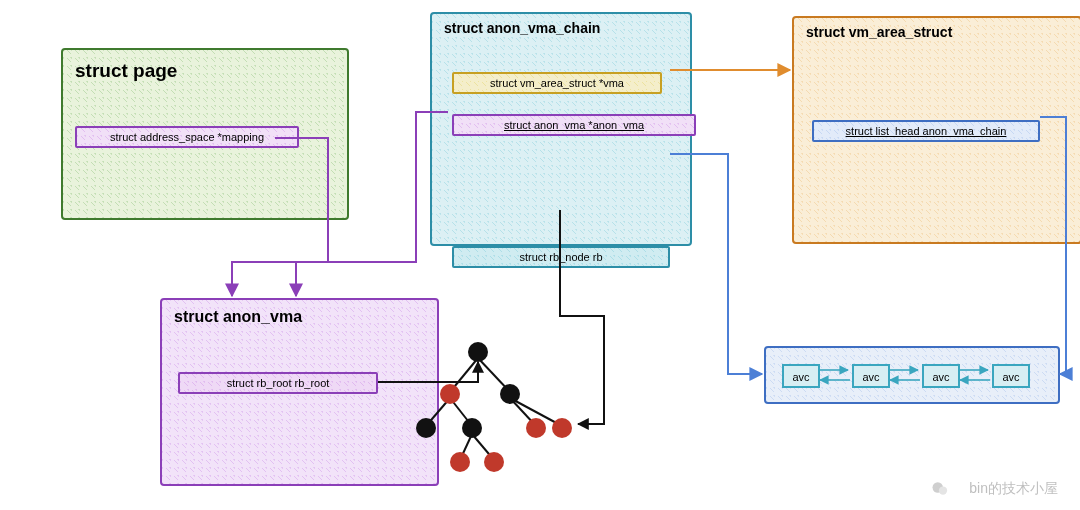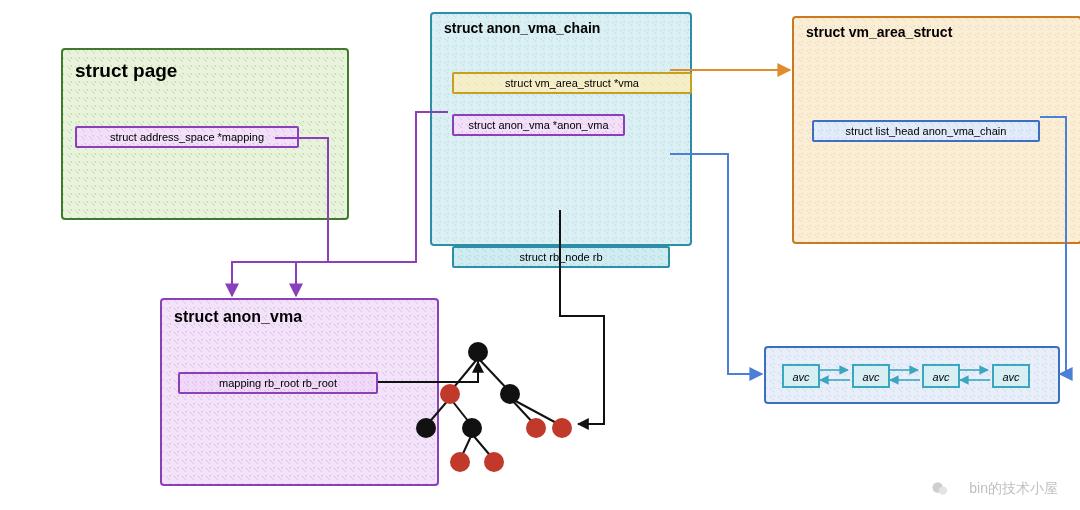--- a/index.html
+++ b/index.html
@@ -7,48 +7,48 @@
   .box { position: absolute; border: 2px solid; border-radius: 4px; padding-left: 26px; }
   .hatch { background-size: 8px 8px; }
   .title { font-weight: bold; position: absolute; }
   .field { position: absolute; border: 2px solid; font-size: 11px; padding: 3px 6px; text-align: center; border-radius: 2px; }
   .hatch-green  { background-image: repeating-linear-gradient(45deg, rgba(80,160,60,.25) 0 1px, transparent 1px 8px), repeating-linear-gradient(-45deg, rgba(80,160,60,.18) 0 1px, transparent 1px 10px); }
   .hatch-purple { background-image: repeating-linear-gradient(45deg, rgba(180,90,220,.25) 0 1px, transparent 1px 8px), repeating-linear-gradient(-45deg, rgba(180,90,220,.18) 0 1px, transparent 1px 10px); }
   .hatch-teal   { background-image: repeating-linear-gradient(45deg, rgba(70,180,200,.25) 0 1px, transparent 1px 8px), repeating-linear-gradient(-45deg, rgba(70,180,200,.18) 0 1px, transparent 1px 10px); }
   .hatch-orange { background-image: repeating-linear-gradient(45deg, rgba(230,160,60,.25) 0 1px, transparent 1px 8px), repeating-linear-gradient(-45deg, rgba(230,160,60,.18) 0 1px, transparent 1px 10px); }
   .hatch-blue   { background-image: repeating-linear-gradient(45deg, rgba(90,140,220,.20) 0 1px, transparent 1px 8px), repeating-linear-gradient(-45deg, rgba(90,140,220,.14) 0 1px, transparent 1px 10px); }
   .hatch-yellow { background-image: repeating-linear-gradient(45deg, rgba(220,200,60,.30) 0 1px, transparent 1px 8px); }
-  .mini { position:absolute; width:38px; height:24px; border:2px solid #3aa6bf; background:#d7eef3; font-size:11px; text-align:center; line-height:22px;font-style:italic; }
+  .mini { position:absolute; width:38px; height:24px; border:2px solid #3aa6bf; background:#d7eef3; font-size:11px; text-align:center; line-height:22px; }
   svg.overlay { position:absolute; left:0; top:0; width:1080px; height:510px; pointer-events:none; }
   .wm { position:absolute; right:22px; bottom:12px; color:#bfbfbf; font-family: sans-serif; font-size:14px; display:flex; align-items:center; gap:20px;}
   .wm-ico { width:18px; height:18px; }
 </style>
 </head>
 <body>
 
 <div class="box hatch hatch-green" style="left:15px; top:48px; width:288px; height:172px; border-color:#3f7a2e; background-color:#e9f3dc;margin-left:46px;">
   <div class="title" style="left:12px; top:10px; font-size:19px;">struct page</div>
   <div class="field hatch hatch-purple" style="left:12px; top:76px; width:224px; border-color:#8b3fb8; background-color:#f1e0f7;">struct address_space *mapping</div>
 </div>
 
 <div class="box hatch hatch-teal" style="left:430px; top:12px; width:262px; height:234px; border-color:#2d8ea7; background-color:#dcf0f4;">
   <div class="title" style="left:12px; top:6px; font-size:14px;">struct anon_vma_chain</div>
-  <div class="field hatch hatch-yellow" style="left:20px; top:58px; width:240px; border-color:#c7a022; background-color:#f4eeca;">struct vm_area_struct *vma</div>
-  <div class="field hatch hatch-purple" style="left:20px; top:100px; width:173px; border-color:#8b3fb8; background-color:#f1e0f7;">struct anon_vma *anon_vma</div>
+  <div class="field hatch hatch-yellow" style="left:20px; top:58px; width:210px; border-color:#c7a022; background-color:#f4eeca;">struct vm_area_struct *vma</div>
+  <div class="field hatch hatch-purple" style="left:20px; top:100px; width:244px; border-color:#8b3fb8; background-color:#f1e0f7;text-decoration:underline;">struct anon_vma *anon_vma</div>
   <div class="field hatch hatch-teal" style="left:20px; top:184px; width:218px; border-color:#2d8ea7; background-color:#d0ecf1;margin-top:48px;">struct rb_node rb</div>
 </div>
 
 <div class="box hatch hatch-orange" style="left:792px; top:16px; width:290px; height:228px; border-color:#c97a20; background-color:#faeed7;">
   <div class="title" style="left:12px; top:6px; font-size:14px;">struct vm_area_struct</div>
-  <div class="field hatch hatch-blue" style="left:18px; top:102px; width:228px; border-color:#3e6ec2; background-color:#e2ebf9;">struct list_head anon_vma_chain</div>
+  <div class="field hatch hatch-blue" style="left:18px; top:102px; width:228px; border-color:#3e6ec2; background-color:#e2ebf9;text-decoration:underline;">struct list_head anon_vma_chain</div>
 </div>
 
 <div class="box hatch hatch-purple" style="left:160px; top:298px; width:279px; height:188px; border-color:#8b3fb8; background-color:#f2e3f9;">
   <div class="title" style="left:12px; top:8px; font-size:16px;">struct anon_vma</div>
-  <div class="field hatch hatch-purple" style="left:16px; top:72px; width:200px; border-color:#8b3fb8; background-color:#efd9f6;">mapping rb_root rb_root</div>
+  <div class="field hatch hatch-purple" style="left:16px; top:72px; width:200px; border-color:#8b3fb8; background-color:#efd9f6;">struct rb_root rb_root</div>
 </div>
 
 <div class="box hatch hatch-blue" style="left:764px; top:346px; width:296px; height:58px; border-color:#3e6ec2; background-color:#e8eff9;">
   <div class="mini" style="left:16px; top:16px;">avc</div>
   <div class="mini" style="left:86px; top:16px;">avc</div>
   <div class="mini" style="left:156px; top:16px;">avc</div>
   <div class="mini" style="left:226px; top:16px;">avc</div>
 </div>
 
 <svg class="overlay">

